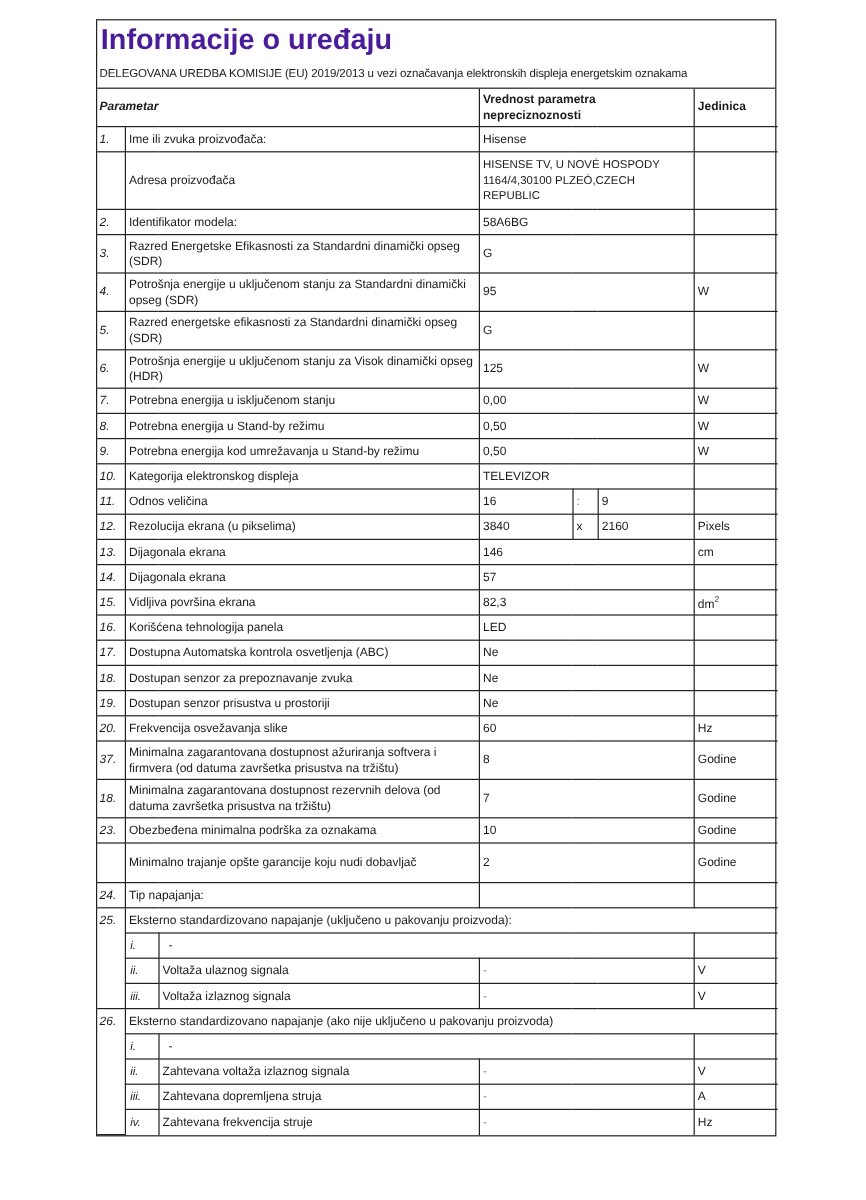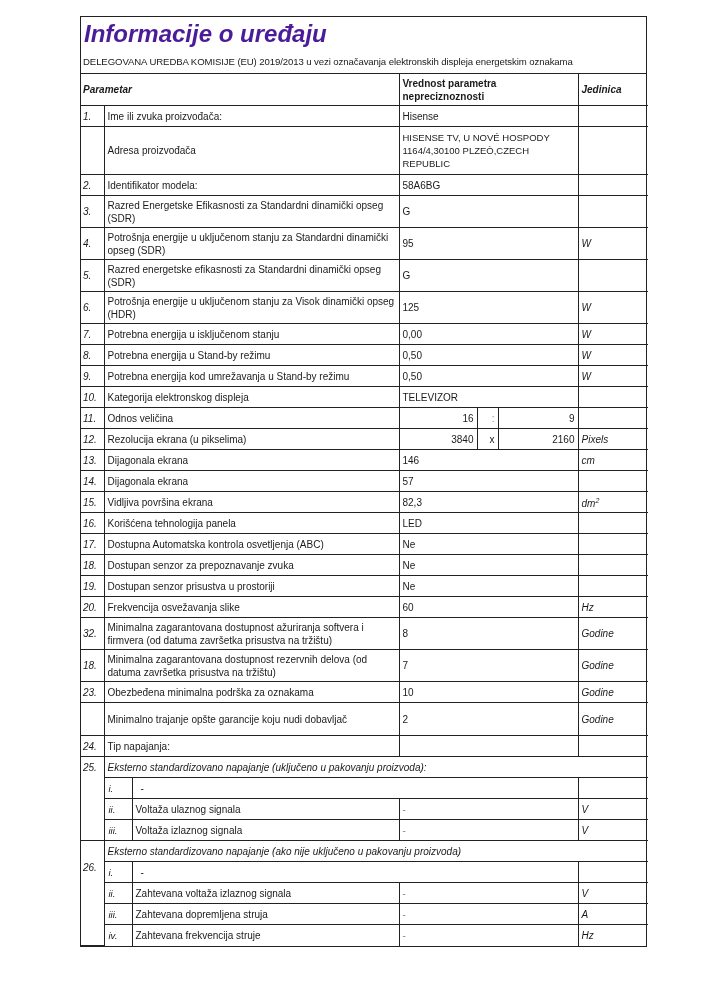--- a/index.html
+++ b/index.html
@@ -1,29 +1,29 @@
 <!DOCTYPE html>
 <html><head>
 <meta charset="utf-8">
 <style>
   html, body { margin: 0; padding: 0; background: #ffffff; }
   body { width: 722px; height: 1000px; position: relative; font-family: "Liberation Sans", "DejaVu Sans", sans-serif; color: #1a1a1a; overflow: hidden; }
   .sheet { position: absolute; left: 80px; top: 16px; width: 567px; border: 1px solid #222; box-sizing: border-box; }
-  .title { height: 34px; padding: 0 0 0 3px; font-size: 24px; font-weight: bold; color: #4b1c99; line-height: 34px; border-bottom: 0; font-style: italic; }
+  .title { height: 34px; padding: 0 0 0 3px; font-size: 24px; font-weight: bold; color: #4b1c99; line-height: 34px; border-bottom: 0; }
   .subtitle { height: 22px; font-size: 9.6px; line-height: 22px; padding-left: 2px; border-bottom: 1px solid #222; white-space: nowrap; overflow: hidden; letter-spacing: -0.1px; }
   table { border-collapse: collapse; width: 100%; table-layout: fixed; font-size: 10px; }
   td { border: 1px solid #222; padding: 0 3px; vertical-align: middle; line-height: 13px; overflow: hidden; }
   table tr:first-child td { border-top: 0; }
   table tr td:first-child { border-left: 0; font-style: italic; }
-  table tr td:last-child { border-right: 0; font-style: italic; }
+  table tr td:last-child { border-right: 0; }
   table tr:last-child td { border-bottom: 0; }
   .hdr td { font-weight: bold; height: 31px; }
   .num { text-align: left; padding-left: 2px; }
   .r { text-align: left; }
-  .c { text-align: right; }
+  .c { text-align: left; }
   .h1 { height: 21px; }
   .h2 { height: 32px; }
   .h3 { height: 48px; }
   .sub { padding-left: 4px; font-size: 9.5px; }
   sup { font-size: 7px; }
 </style>
 </head>
 <body>
 
 <div class="sheet">
@@ -193,21 +193,21 @@
     </tr>
 
     <tr class="h1">
       <td class="num">20.</td>
       <td colspan="2">Frekvencija osvežavanja slike</td>
       <td colspan="3" class="r">60</td>
       <td>Hz</td>
     </tr>
 
     <tr class="h2">
-      <td class="num">32.</td>
+      <td class="num">37.</td>
       <td colspan="2">Minimalna zagarantovana dostupnost ažuriranja softvera i firmvera (od datuma završetka prisustva na tržištu)</td>
       <td colspan="3" class="r">8</td>
       <td>Godine</td>
     </tr>
 
     <tr class="h2">
       <td class="num">18.</td>
       <td colspan="2">Minimalna zagarantovana dostupnost rezervnih delova (od datuma završetka prisustva na tržištu)</td>
       <td colspan="3" class="r">7</td>
       <td>Godine</td>
@@ -250,21 +250,21 @@
       <td>V</td>
     </tr>
     <tr class="h1">
       <td class="sub">iii.</td>
       <td>Voltaža izlaznog signala</td>
       <td colspan="3" class="r" style="color:#888">-</td>
       <td>V</td>
     </tr>
 
     <tr class="h1">
-      <td class="num" rowspan="5" style="vertical-align:top;padding-top:20px">26.</td>
+      <td class="num" rowspan="5" style="vertical-align:top;padding-top:4px">26.</td>
       <td colspan="6">Eksterno standardizovano napajanje (ako nije uključeno u pakovanju proizvoda)</td>
     </tr>
     <tr class="h1">
       <td class="sub">i.</td>
       <td colspan="4" style="padding-left:8px">-</td>
       <td></td>
     </tr>
     <tr class="h1">
       <td class="sub">ii.</td>
       <td>Zahtevana voltaža izlaznog signala</td>

